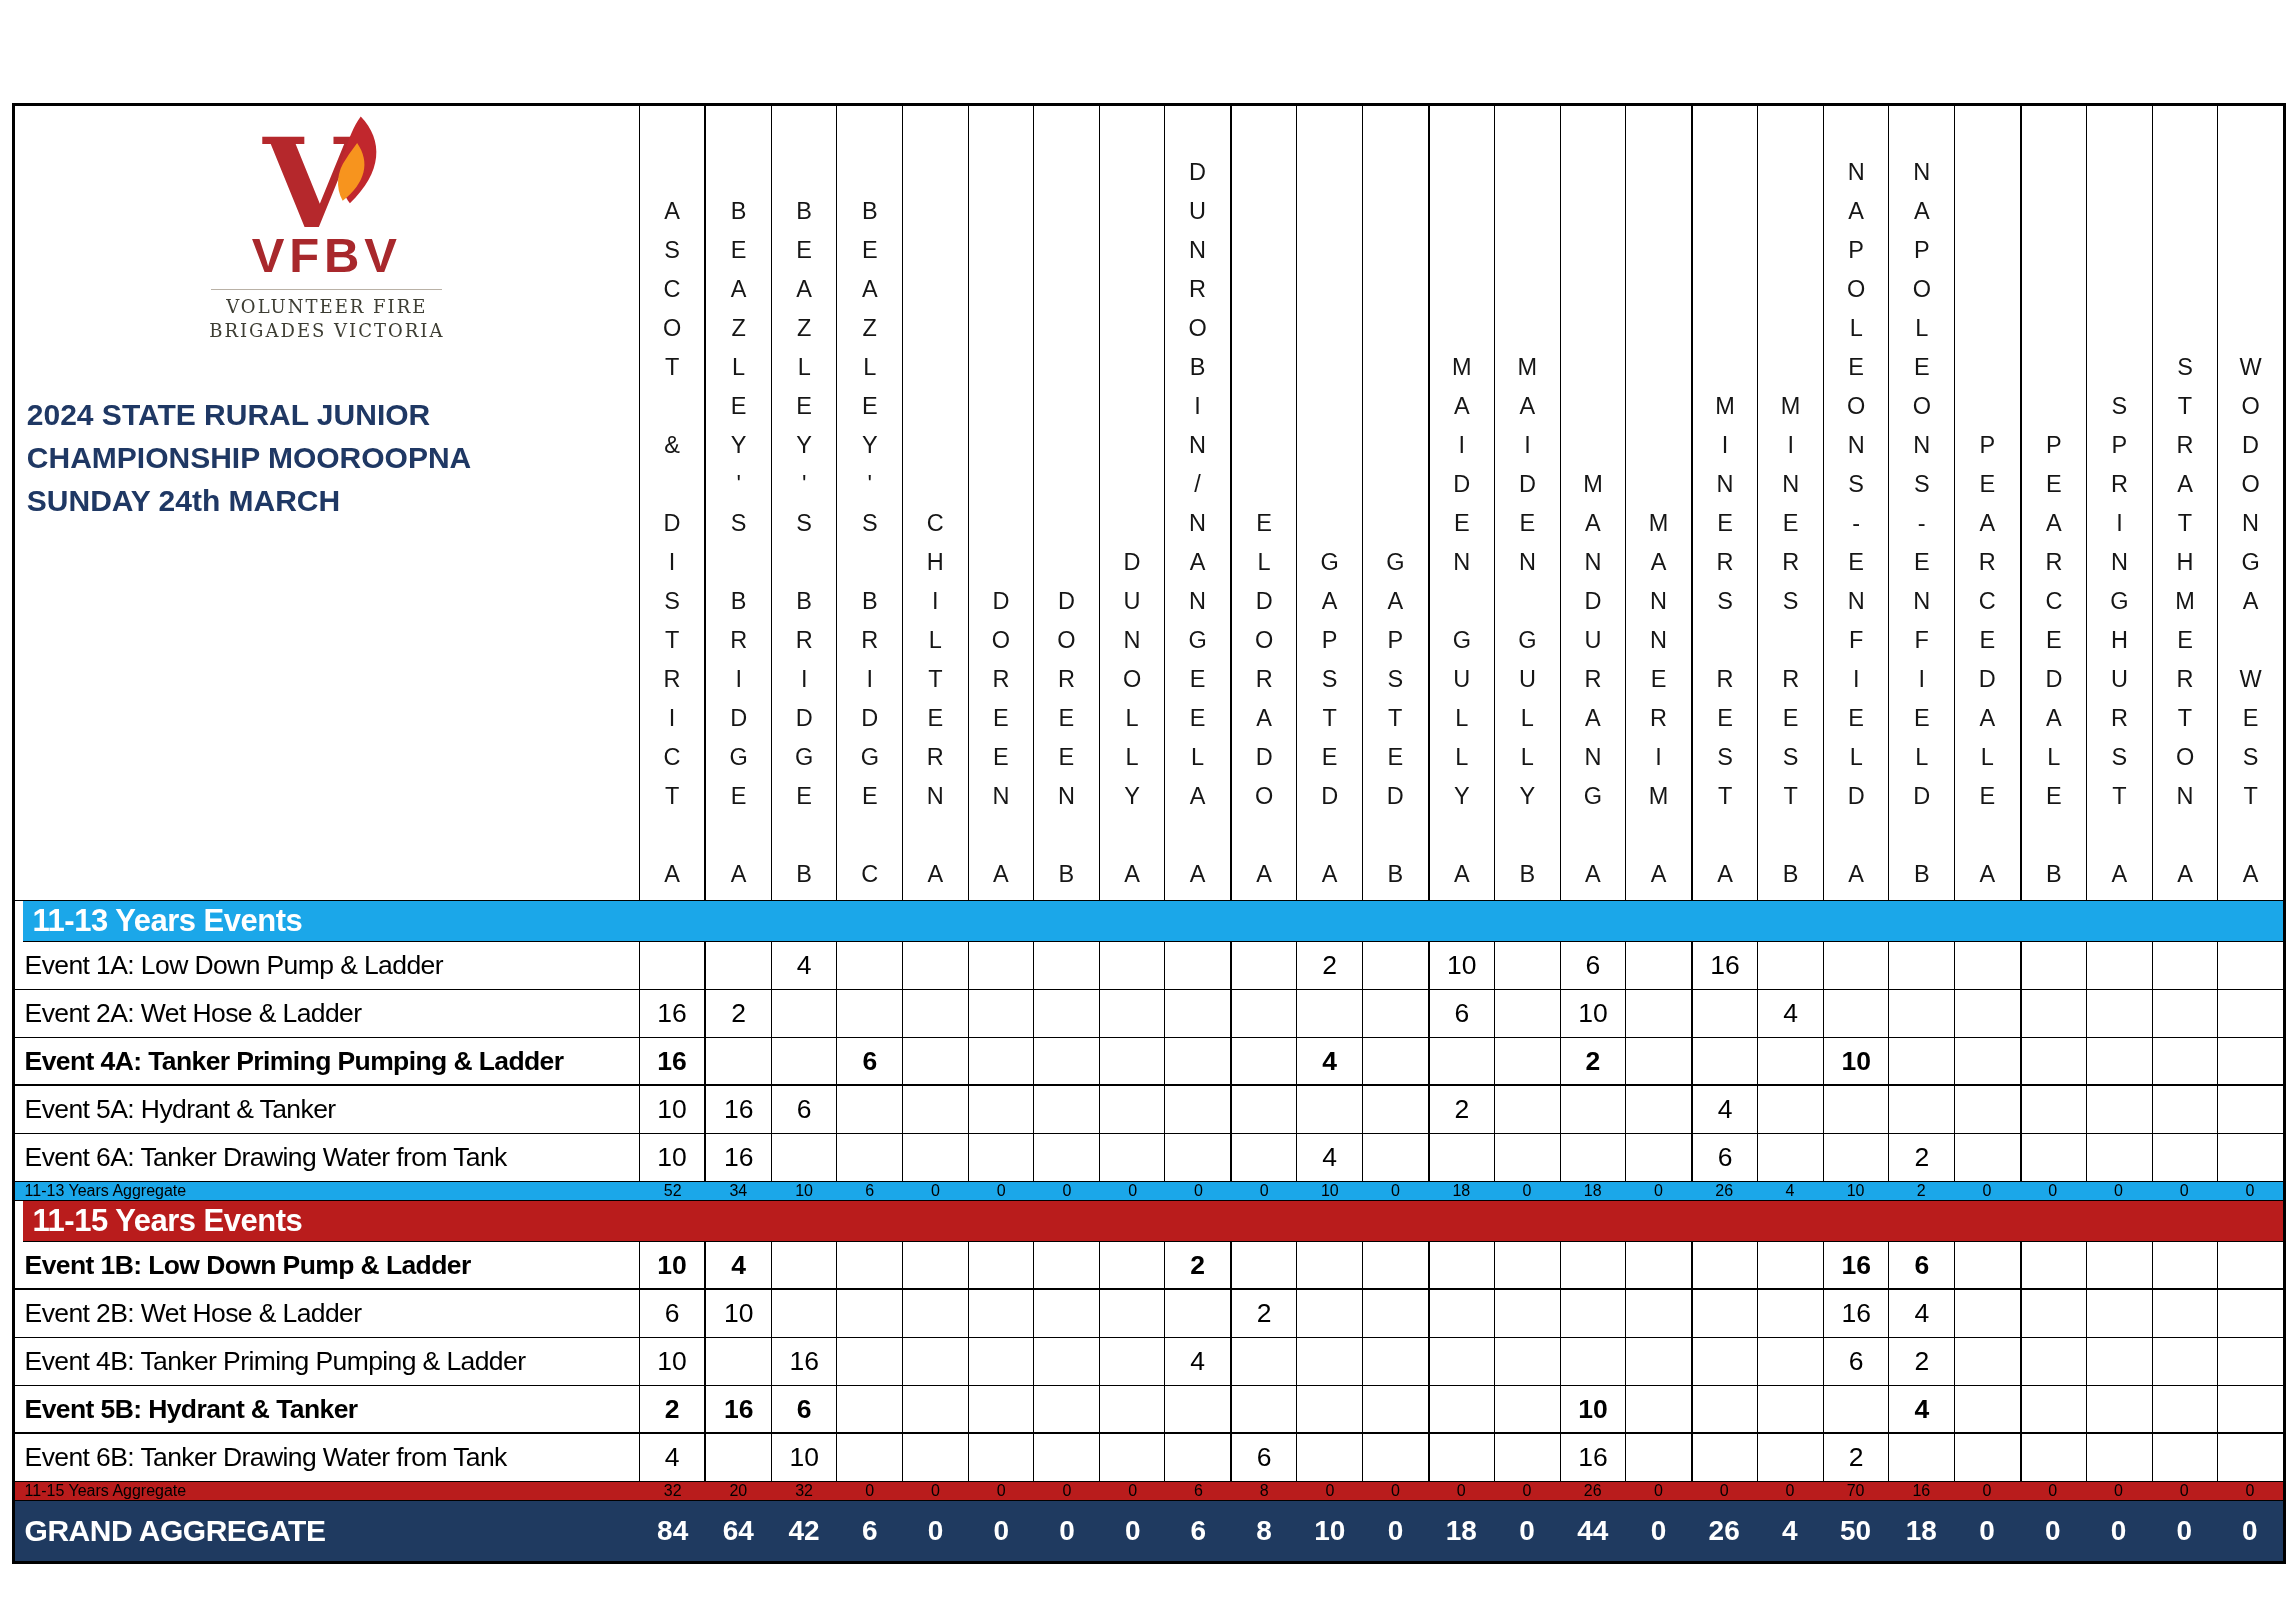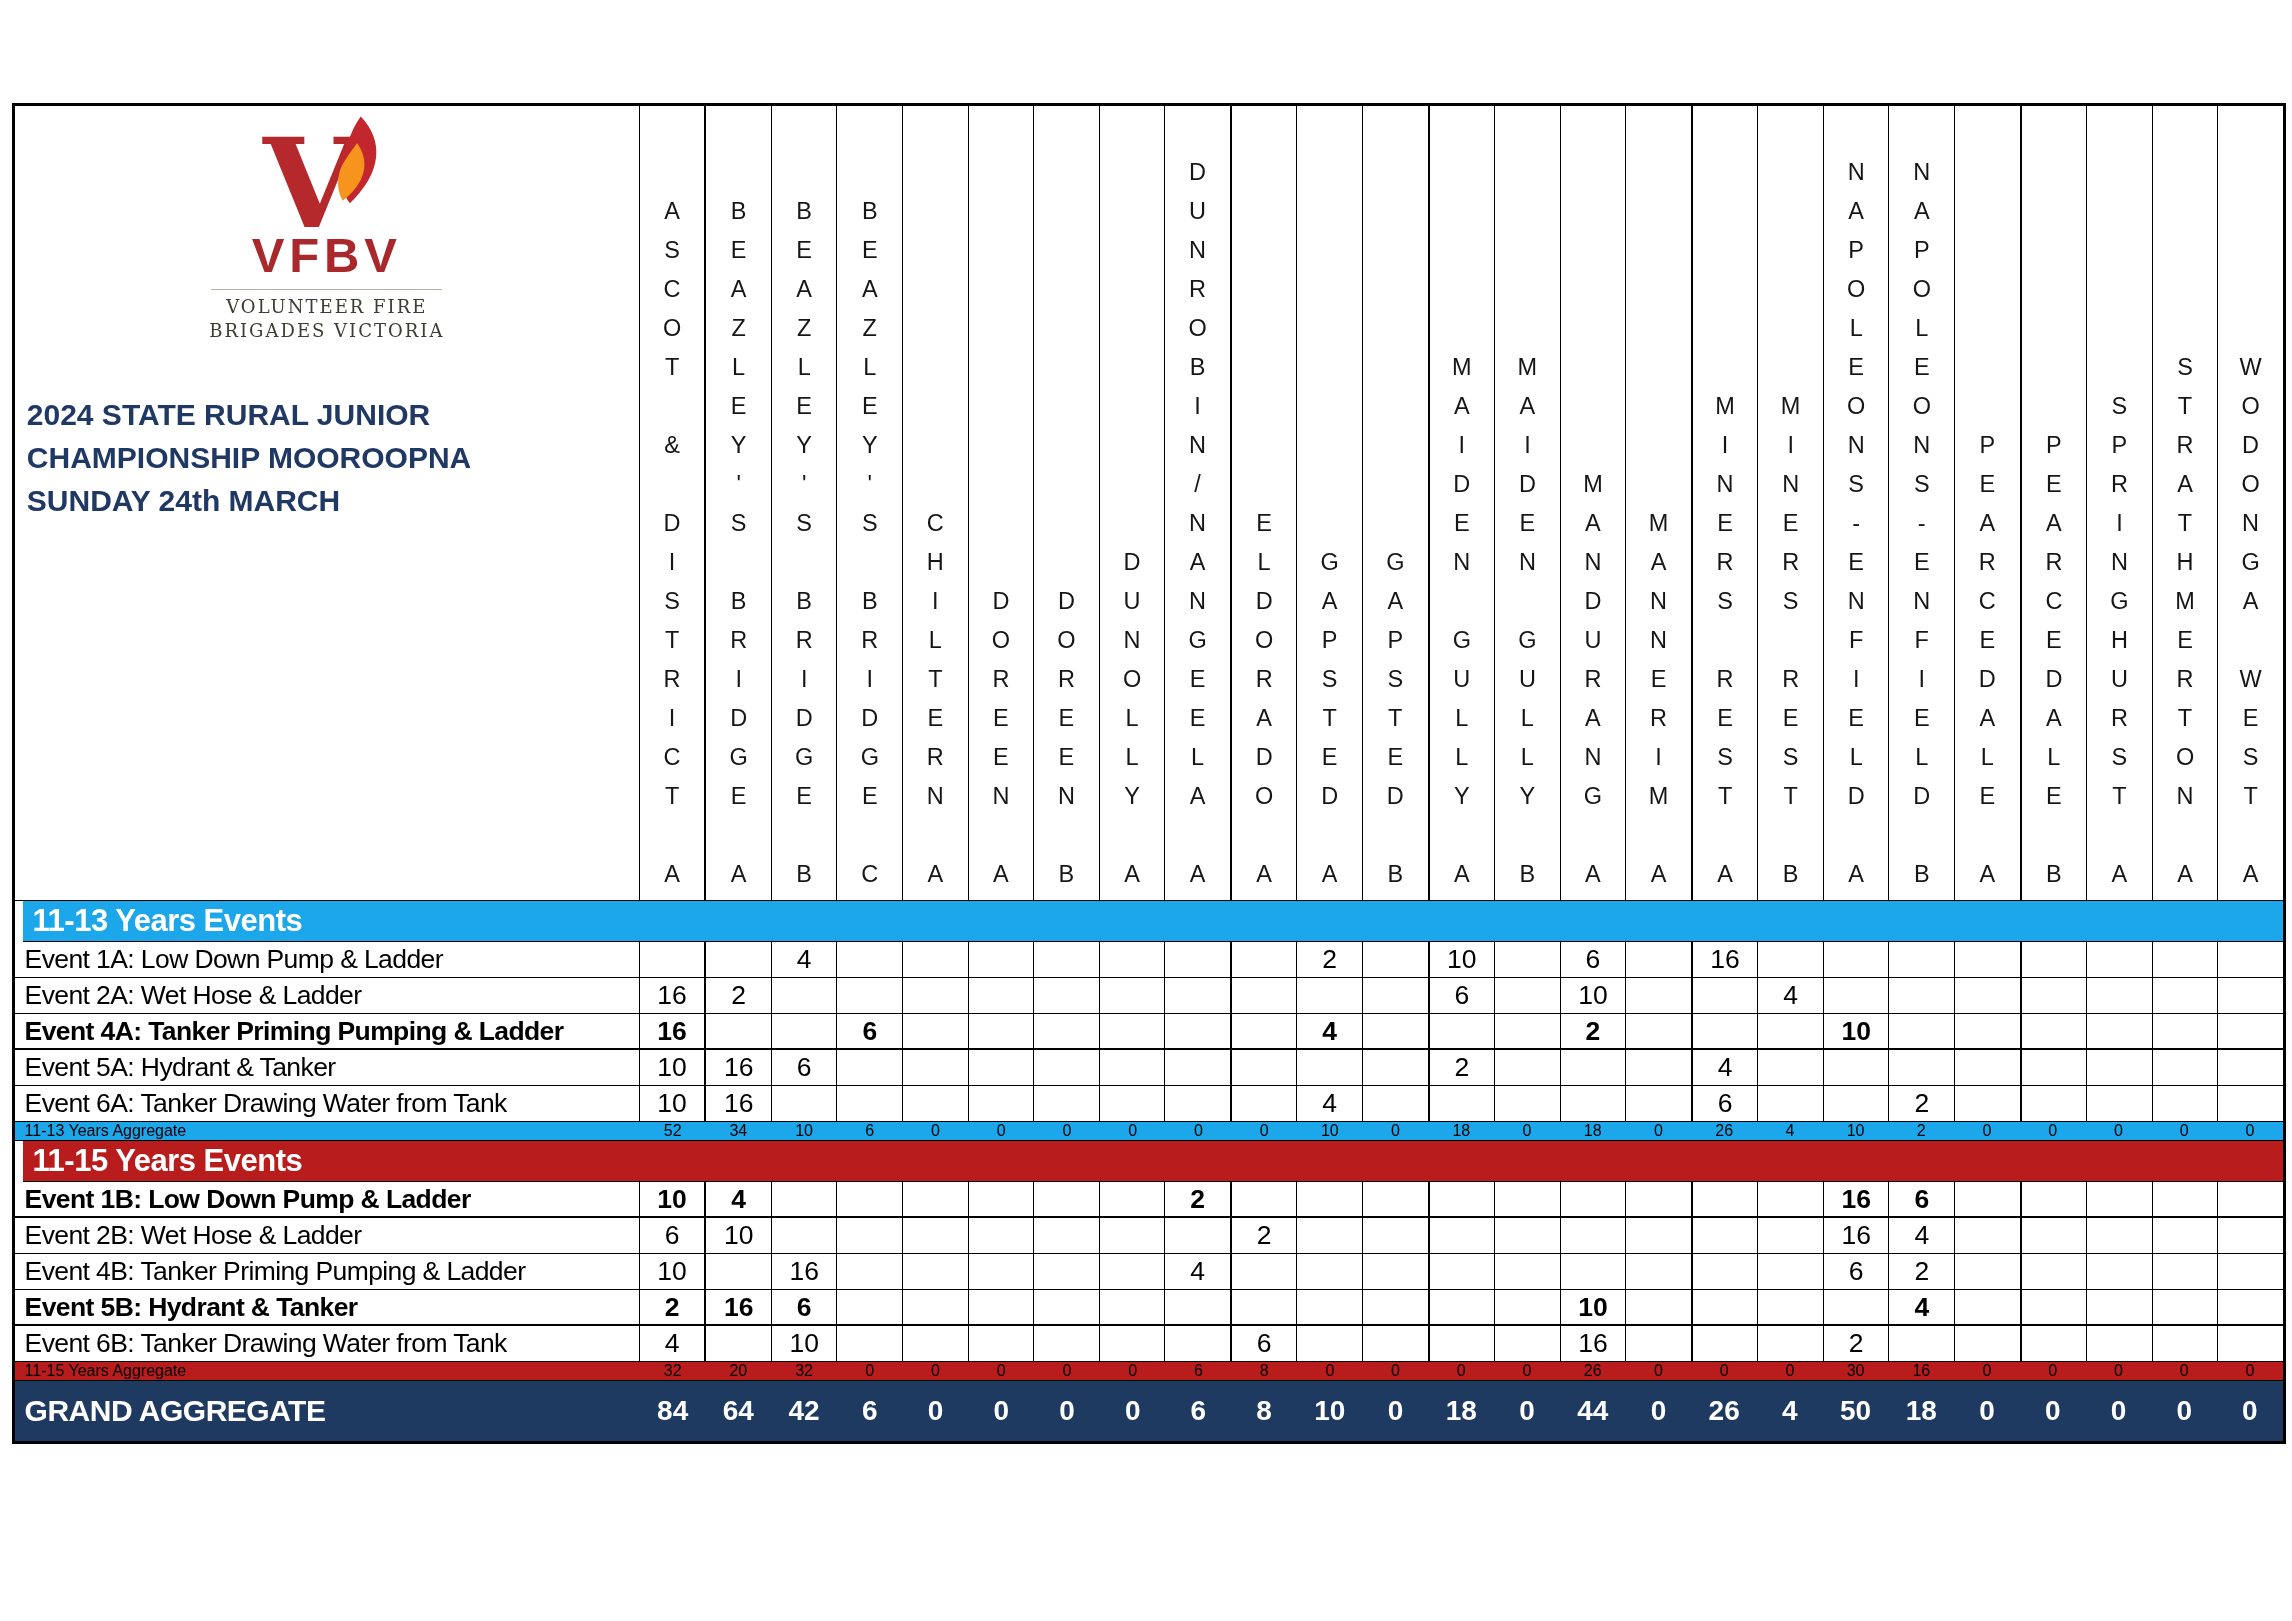--- a/index.html
+++ b/index.html
@@ -21,21 +21,21 @@
   .lt{height:39px;line-height:39px;font-size:23.5px;color:#161616;text-align:center;white-space:pre;}
 
   
   .row{display:flex;border-bottom:1px solid #000;box-sizing:border-box;background:#fff;}
   .row:last-child{border-bottom:none;}
   .row.thickb{border-bottom:2.9px solid #000;font-weight:bold;}
   .rlabel{flex:0 0 625px;box-sizing:border-box;display:flex;align-items:center;padding-left:9.8px;}
   .cells{flex:1 1 0;display:flex;}
   .cell{flex:1 1 0;box-sizing:border-box;display:flex;align-items:center;justify-content:center;}
 
-  .row-event{height:36px;}
+  .row-event{height:48px;}
   .row-event .rlabel{border-right:1px solid #000;font-size:26.5px;letter-spacing:-0.6px;color:#000;}
   .row-event .cell{border-right:1px solid #000;font-size:26.5px;color:#000;}
   .row-event .cell:last-child{border-right:none;}
   .row-event .cell.thickr{border-right-width:2.9px;}
 
   .row-section{height:41px;color:#fff;margin-left:8px;}
   .row-section .rlabel{font-size:31px;font-weight:bold;letter-spacing:-0.5px;}
 
   .row-grand{height:60px;color:#fff;}
   .row-grand .rlabel{font-size:30px;font-weight:bold;letter-spacing:-0.5px;}
@@ -861,21 +861,21 @@
           <div class="cell">6</div>
           <div class="cell">8</div>
           <div class="cell">0</div>
           <div class="cell">0</div>
           <div class="cell">0</div>
           <div class="cell">0</div>
           <div class="cell">26</div>
           <div class="cell">0</div>
           <div class="cell">0</div>
           <div class="cell">0</div>
-          <div class="cell">30</div>
+          <div class="cell">70</div>
           <div class="cell">16</div>
           <div class="cell">0</div>
           <div class="cell">0</div>
           <div class="cell">0</div>
           <div class="cell">0</div>
           <div class="cell">0</div>
         </div>
       </div>
       <div class="row row-grand bg-grand">
         <div class="rlabel">GRAND AGGREGATE</div>

